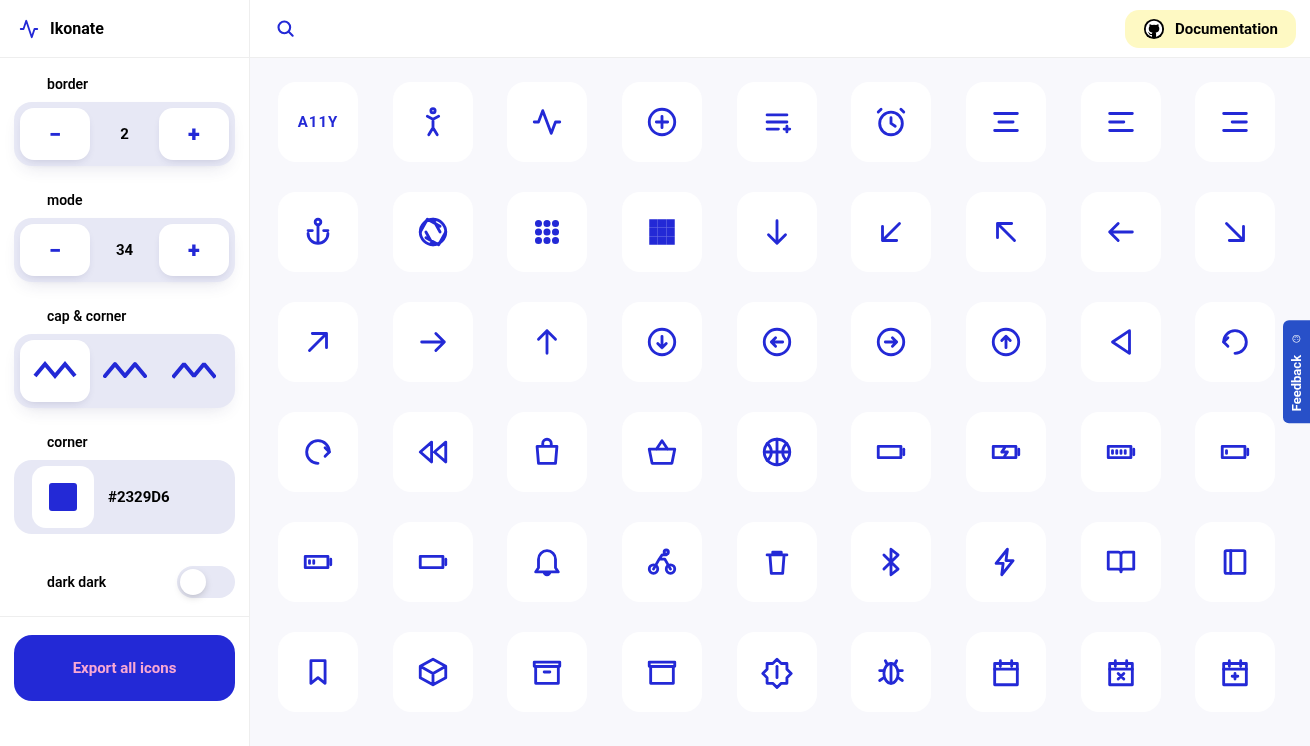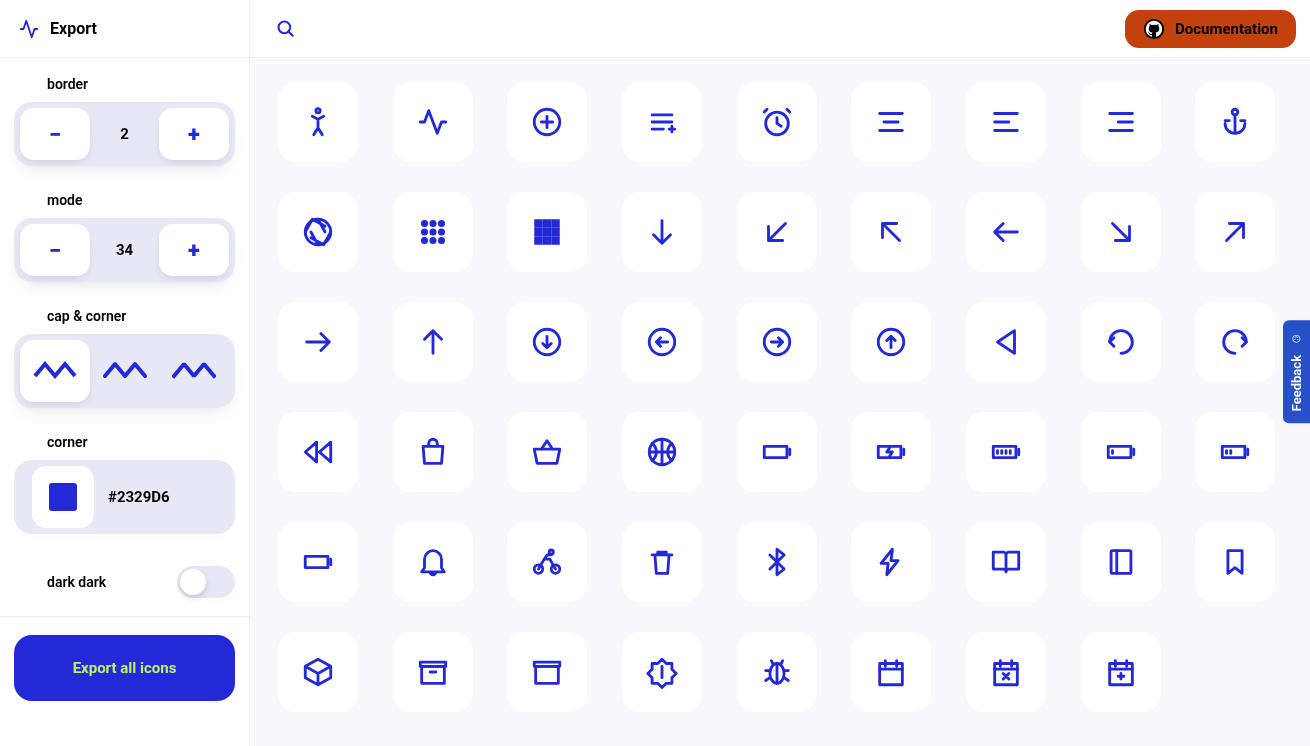--- a/index.html
+++ b/index.html
@@ -126,21 +126,21 @@
 }
 .toggle-knob {
   position: absolute; left: 3px; top: 3px;
   width: 26px; height: 26px; border-radius: 50%;
   background: #fff; box-shadow: 0 3px 8px -2px rgba(0,0,0,0.25);
 }
 
 .export-btn {
   margin: 18px 14px 0 14px;
   background: #2329D6;
-  color: #bef264;
+  color: #f9a8d4;
   border-radius: 18px;
   height: 66px;
   display: flex;
   align-items: center;
   justify-content: center;
   font-weight: 700;
   font-size: 15px;
   cursor: pointer;
 }
 
@@ -160,21 +160,21 @@
   border-bottom: 1px solid #eee;
 }
 .search-wrap { display: flex; align-items: center; flex: 1; }
 .search-wrap svg { margin-right: 12px; flex-shrink: 0; }
 .search-input {
   border: none; outline: none; font-size: 17px; color: #555;
   background: transparent; width: 400px;
 }
 .doc-btn {
   display: flex; align-items: center;
-  background: #c2410c; border-radius: 14px; padding: 8px 18px;
+  background: #fef9c3; border-radius: 14px; padding: 8px 18px;
   font-weight: 700; font-size: 15px; cursor: pointer;
 }
 .doc-btn svg { margin-right: 10px; }
 
 .grid {
   padding: 24px 28px;
   display: grid;
   grid-template-columns: repeat(9, 1fr);
   gap: 30px 28px;
   overflow-y: auto;
@@ -209,21 +209,21 @@
 </style>
 </head>
 <body>
 
 <div class="app">
   <aside class="sidebar">
     <div class="logo-row">
       <svg width="22" height="22" viewBox="0 0 24 24">
           <path d="M3 12h3l3-9 6 18 3-9h3" stroke="#2329D6" stroke-width="2" fill="none" stroke-linecap="round" stroke-linejoin="round"></path>
         </svg>
-      <span class="logo-text">Export</span>
+      <span class="logo-text">Ikonate</span>
     </div>
 
     <div class="controls">
       <div class="ctrl-label">border</div>
       <div class="stepper">
         <div class="stepper-btn">−</div>
         <span class="stepper-val">2</span>
         <div class="stepper-btn">+</div>
       </div>
 
@@ -285,20 +285,23 @@
       <div class="doc-btn">
         <svg width="22" height="22" viewBox="0 0 24 24">
             <circle cx="12" cy="12" r="11" fill="#000"></circle>
             <path d="M12 3a9 9 0 00-2.85 17.54c.45.08.62-.2.62-.43v-1.7c-2.5.55-3.03-1.07-3.03-1.07-.41-1.04-1-1.32-1-1.32-.82-.56.06-.55.06-.55.9.06 1.38.93 1.38.93.8 1.37 2.1.98 2.62.75.08-.58.31-.98.57-1.2-2-.23-4.1-1-4.1-4.44 0-.98.35-1.78.93-2.41-.1-.23-.4-1.14.09-2.38 0 0 .76-.24 2.48.92a8.6 8.6 0 014.52 0c1.72-1.16 2.48-.92 2.48-.92.49 1.24.18 2.15.09 2.38.58.63.93 1.43.93 2.41 0 3.45-2.1 4.21-4.11 4.43.32.28.61.82.61 1.66v2.46c0 .24.16.52.62.43A9 9 0 0012 3z" fill="#fff"></path>
           </svg>
         <span>Documentation</span>
       </div>
     </div>
 
     <div class="grid" id="icon-grid">
+        <div class="cell">
+          <span style="color:#2329D6;font-weight:700;font-size:15px;letter-spacing:1px">A11Y</span>
+        </div>
         <div class="cell">
           <svg width="34" height="34" viewBox="0 0 24 24">
             <circle cx="12" cy="4" r="1.5" stroke="#2329D6" stroke-width="2" fill="none" stroke-linecap="round" stroke-linejoin="round"></circle>
             <path d="M8 8l4 2 4-2M12 10v6M9 21l3-5 3 5" stroke="#2329D6" stroke-width="2" fill="none" stroke-linecap="round" stroke-linejoin="round"></path>
           </svg>
         </div>
         <div class="cell">
           <svg width="34" height="34" viewBox="0 0 24 24">
             <path d="M3 12h3l3-8 6 16 3-8h3" stroke="#2329D6" stroke-width="2" fill="none" stroke-linecap="round" stroke-linejoin="round"></path>
           </svg>

